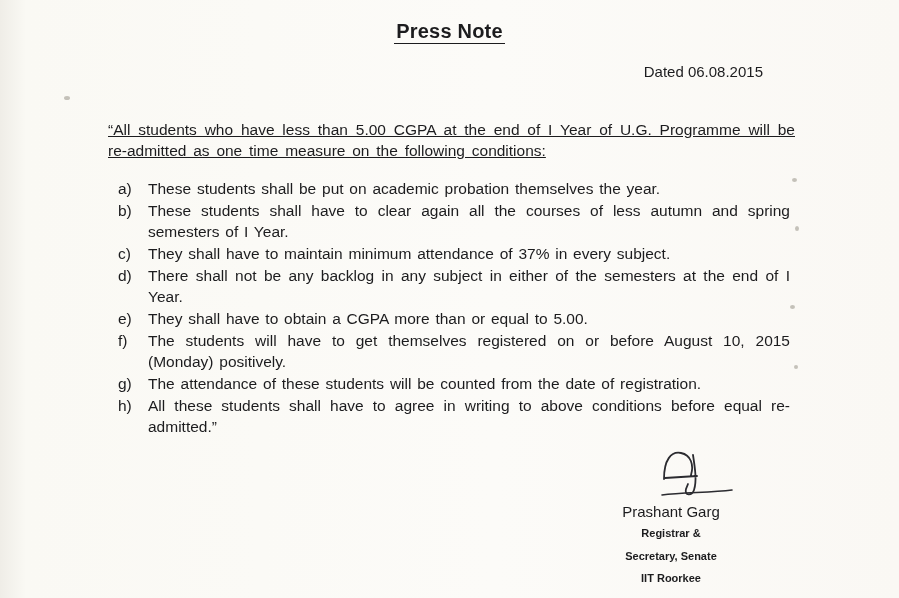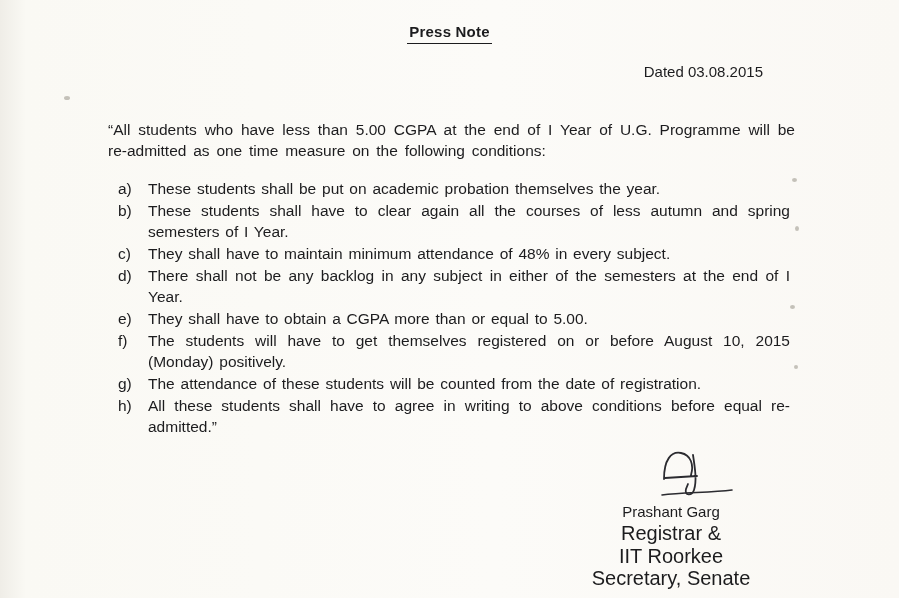--- a/index.html
+++ b/index.html
@@ -14,80 +14,81 @@
     width: 899px; height: 598px;
     background: linear-gradient(90deg, #efede7 0px, #faf9f4 26px, #fcfbf8 55%, #faf8f4 100%);
     color: #1c1c1e;
     font-size: 15.5px;
     line-height: 21px;
   }
   .title-wrap { padding-top: 21px; text-align: center; }
   .doc-title {
     display: inline-block;
     font-weight: bold;
-    font-size: 15px;
+    font-size: 20px;
     letter-spacing: 0.2px;
     border-bottom: 1.7px solid #1c1c1e;
     padding: 0 2px 1px 2px;
   }
   .doc-date {
     margin: 17px 136px 0 0;
     text-align: right;
     font-size: 15px;
   }
   .intro {
     margin: 37px 104px 0 108px;
     text-align: justify;
     word-spacing: 2.5px;
+    text-decoration: underline;
   }
   .conditions { margin: 17px 109px 0 118px; }
   .condition { display: flex; margin-bottom: 1px; }
   .cond-label { flex: 0 0 30px; }
   .cond-text { flex: 1; text-align: justify; word-spacing: 1.5px; }
   .sig-block {
     position: absolute;
     top: 447px; left: 576px;
     width: 190px;
     text-align: center;
   }
   .sig-svg { display: block; margin: 0 0 2px 82px; }
   .sig-name { font-size: 15px; line-height: 21px; }
-  .sig-bold { font-weight: normal; font-size: 20px; line-height: 22.5px; }
+  .sig-bold { font-weight: bold; font-size: 11px; line-height: 22.5px; }
   .speck {
     position: absolute;
     background: #b6b3aa;
     border-radius: 50%;
     opacity: 0.8;
   }
 </style>
 </head>
 <body>
 
 <div class="page">
 
   <div class="title-wrap">
     <span class="doc-title">Press Note</span>
   </div>
 
-  <div class="doc-date">Dated 03.08.2015</div>
+  <div class="doc-date">Dated 06.08.2015</div>
 
   <p class="intro">“All students who have less than 5.00 CGPA at the end of I Year of U.G. Programme will be re-admitted as one time measure on the following conditions:</p>
 
   <div class="conditions">
     <div class="condition">
       <span class="cond-label">a)</span>
       <span class="cond-text">These students shall be put on academic probation themselves the year.</span>
     </div>
     <div class="condition">
       <span class="cond-label">b)</span>
       <span class="cond-text">These students shall have to clear again all the courses of less autumn and spring semesters of I Year.</span>
     </div>
     <div class="condition">
       <span class="cond-label">c)</span>
-      <span class="cond-text">They shall have to maintain minimum attendance of 48% in every subject.</span>
+      <span class="cond-text">They shall have to maintain minimum attendance of 37% in every subject.</span>
     </div>
     <div class="condition">
       <span class="cond-label">d)</span>
       <span class="cond-text">There shall not be any backlog in any subject in either of the semesters at the end of I Year.</span>
     </div>
     <div class="condition">
       <span class="cond-label">e)</span>
       <span class="cond-text">They shall have to obtain a CGPA more than or equal to 5.00.</span>
     </div>
     <div class="condition">
@@ -104,22 +105,22 @@
     </div>
   </div>
 
   <div class="sig-block">
     <svg class="sig-svg" width="78" height="52" viewBox="0 0 78 52" xmlns="http://www.w3.org/2000/svg">
       <path d="M6 32 C6 13, 13 4, 23 6 C33 8, 36 18, 33 28 M7 31 L39 29 M35 8 C37 21, 39 34, 36 43 C34 49, 26 49, 28 42 L30 37" stroke="#2b2b30" stroke-width="1.8" fill="none" stroke-linecap="round"></path>
       <path d="M4 48 C24 45, 52 46, 74 43" stroke="#2b2b30" stroke-width="1.6" fill="none" stroke-linecap="round"></path>
     </svg>
     <div class="sig-name">Prashant Garg</div>
     <div class="sig-bold">Registrar &amp;</div>
+    <div class="sig-bold">Secretary, Senate</div>
     <div class="sig-bold">IIT Roorkee</div>
-    <div class="sig-bold">Secretary, Senate</div>
   </div>
 
   <div class="speck" style="left:64px;top:96px;width:6px;height:4px;"></div>
   <div class="speck" style="left:792px;top:178px;width:5px;height:4px;"></div>
   <div class="speck" style="left:795px;top:226px;width:4px;height:5px;"></div>
   <div class="speck" style="left:790px;top:305px;width:5px;height:4px;"></div>
   <div class="speck" style="left:794px;top:365px;width:4px;height:4px;"></div>
 
 </div>
 

